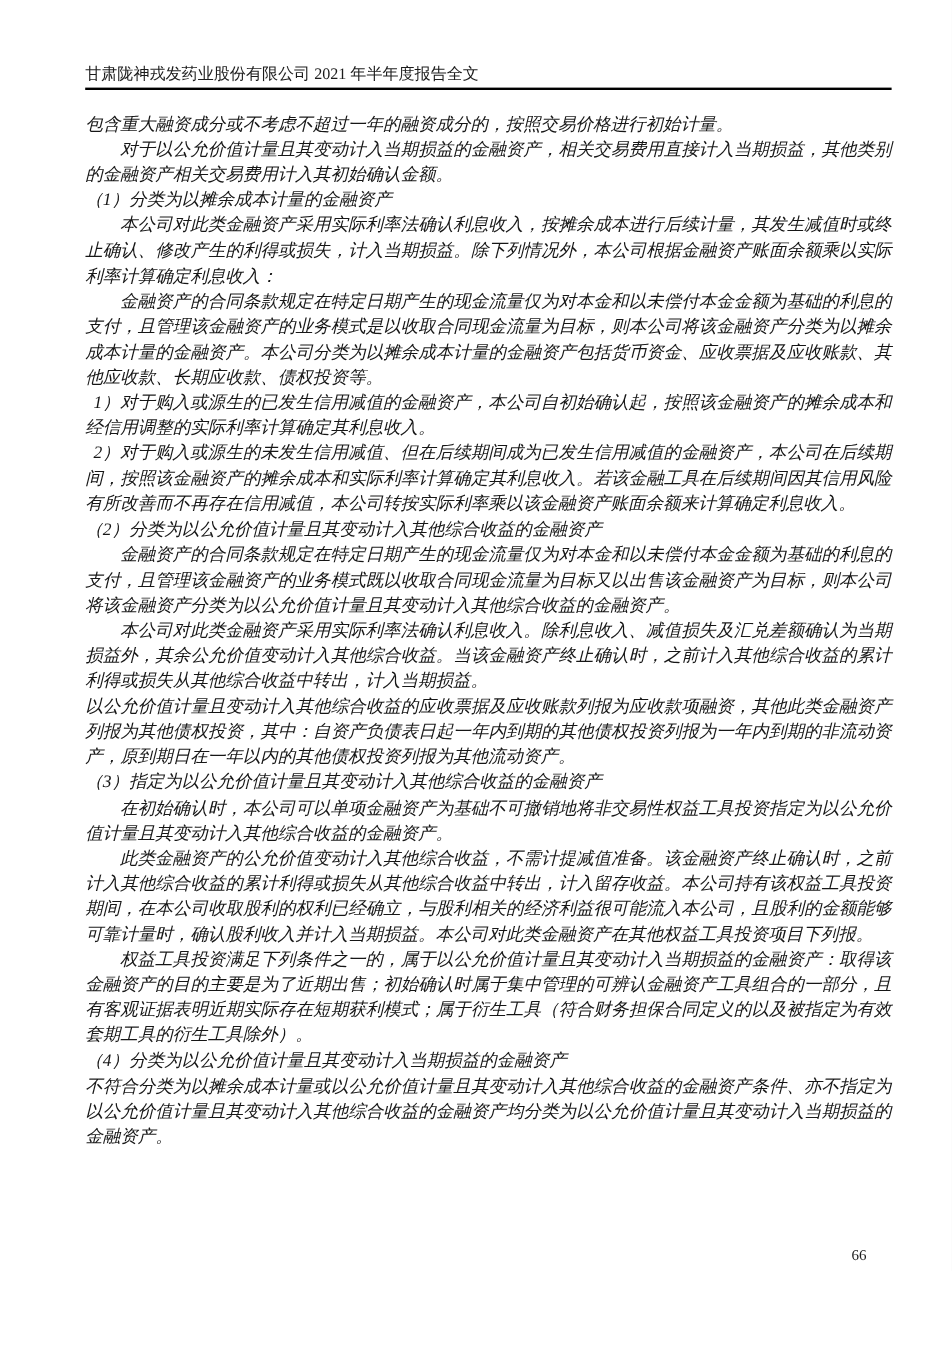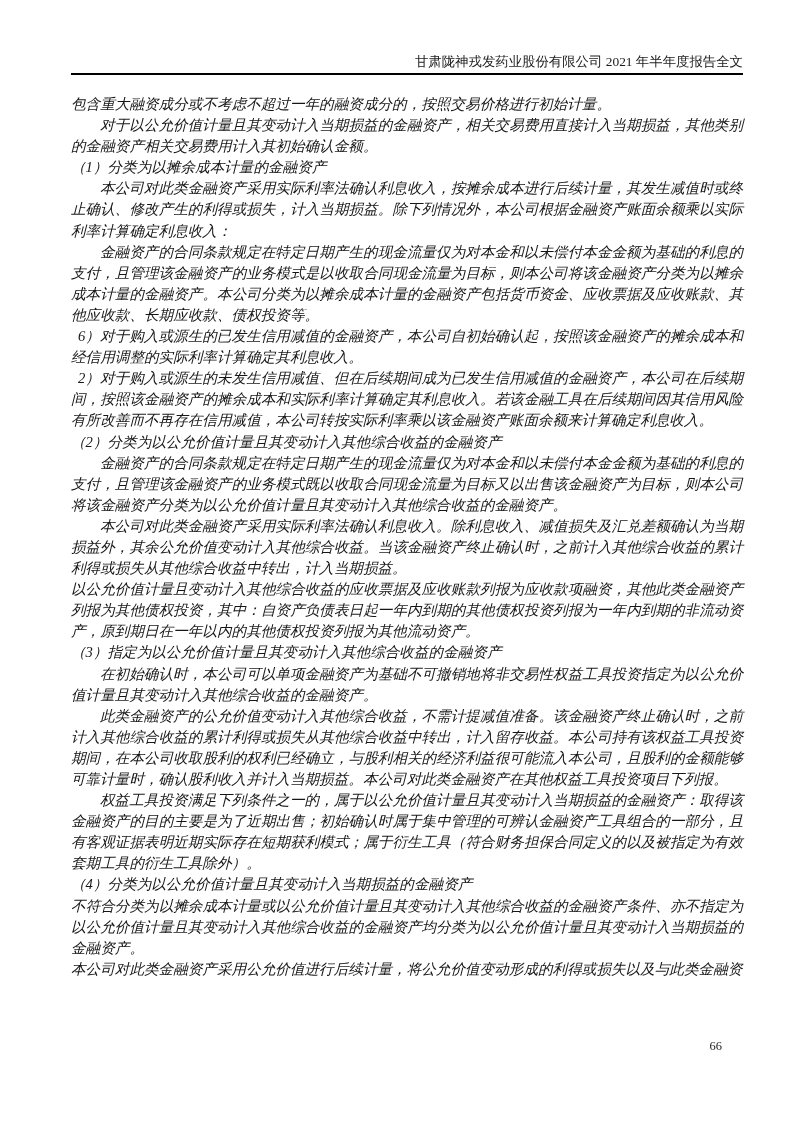--- a/index.html
+++ b/index.html
@@ -16,21 +16,20 @@
     height: 1122px;
     background: #ffffff;
     color: #1b1b1b;
     overflow: hidden;
   }
   .header {
     position: absolute;
     top: 53px;
     left: 71px;
     width: 672px;
-    text-align: right;
     font-size: 13.4px;
     line-height: 17px;
     color: #1b1b1b;
     white-space: nowrap;
   }
   .header-rule {
     position: absolute;
     top: 73px;
     left: 71px;
     width: 672px;
@@ -76,30 +75,29 @@
   </div>
 
   <div class="header-rule"></div>
 
   <div class="body-text">
     <p class="flush">包含重大融资成分或不考虑不超过一年的融资成分的，按照交易价格进行初始计量。</p>
     <p class="indent">对于以公允价值计量且其变动计入当期损益的金融资产，相关交易费用直接计入当期损益，其他类别的金融资产相关交易费用计入其初始确认金额。</p>
     <p class="heading">（1）分类为以摊余成本计量的金融资产</p>
     <p class="indent">本公司对此类金融资产采用实际利率法确认利息收入，按摊余成本进行后续计量，其发生减值时或终止确认、修改产生的利得或损失，计入当期损益。除下列情况外，本公司根据金融资产账面余额乘以实际利率计算确定利息收入：</p>
     <p class="indent">金融资产的合同条款规定在特定日期产生的现金流量仅为对本金和以未偿付本金金额为基础的利息的支付，且管理该金融资产的业务模式是以收取合同现金流量为目标，则本公司将该金融资产分类为以摊余成本计量的金融资产。本公司分类为以摊余成本计量的金融资产包括货币资金、应收票据及应收账款、其他应收款、长期应收款、债权投资等。</p>
-    <p class="item">6）对于购入或源生的已发生信用减值的金融资产，本公司自初始确认起，按照该金融资产的摊余成本和经信用调整的实际利率计算确定其利息收入。</p>
+    <p class="item">1）对于购入或源生的已发生信用减值的金融资产，本公司自初始确认起，按照该金融资产的摊余成本和经信用调整的实际利率计算确定其利息收入。</p>
     <p class="item">2）对于购入或源生的未发生信用减值、但在后续期间成为已发生信用减值的金融资产，本公司在后续期间，按照该金融资产的摊余成本和实际利率计算确定其利息收入。若该金融工具在后续期间因其信用风险有所改善而不再存在信用减值，本公司转按实际利率乘以该金融资产账面余额来计算确定利息收入。</p>
     <p class="heading">（2）分类为以公允价值计量且其变动计入其他综合收益的金融资产</p>
     <p class="indent">金融资产的合同条款规定在特定日期产生的现金流量仅为对本金和以未偿付本金金额为基础的利息的支付，且管理该金融资产的业务模式既以收取合同现金流量为目标又以出售该金融资产为目标，则本公司将该金融资产分类为以公允价值计量且其变动计入其他综合收益的金融资产。</p>
     <p class="indent">本公司对此类金融资产采用实际利率法确认利息收入。除利息收入、减值损失及汇兑差额确认为当期损益外，其余公允价值变动计入其他综合收益。当该金融资产终止确认时，之前计入其他综合收益的累计利得或损失从其他综合收益中转出，计入当期损益。</p>
     <p class="flush">以公允价值计量且变动计入其他综合收益的应收票据及应收账款列报为应收款项融资，其他此类金融资产列报为其他债权投资，其中：自资产负债表日起一年内到期的其他债权投资列报为一年内到期的非流动资产，原到期日在一年以内的其他债权投资列报为其他流动资产。</p>
     <p class="heading">（3）指定为以公允价值计量且其变动计入其他综合收益的金融资产</p>
     <p class="indent">在初始确认时，本公司可以单项金融资产为基础不可撤销地将非交易性权益工具投资指定为以公允价值计量且其变动计入其他综合收益的金融资产。</p>
     <p class="indent">此类金融资产的公允价值变动计入其他综合收益，不需计提减值准备。该金融资产终止确认时，之前计入其他综合收益的累计利得或损失从其他综合收益中转出，计入留存收益。本公司持有该权益工具投资期间，在本公司收取股利的权利已经确立，与股利相关的经济利益很可能流入本公司，且股利的金额能够可靠计量时，确认股利收入并计入当期损益。本公司对此类金融资产在其他权益工具投资项目下列报。</p>
     <p class="indent">权益工具投资满足下列条件之一的，属于以公允价值计量且其变动计入当期损益的金融资产：取得该金融资产的目的主要是为了近期出售；初始确认时属于集中管理的可辨认金融资产工具组合的一部分，且有客观证据表明近期实际存在短期获利模式；属于衍生工具（符合财务担保合同定义的以及被指定为有效套期工具的衍生工具除外）。</p>
     <p class="heading">（4）分类为以公允价值计量且其变动计入当期损益的金融资产</p>
     <p class="flush">不符合分类为以摊余成本计量或以公允价值计量且其变动计入其他综合收益的金融资产条件、亦不指定为以公允价值计量且其变动计入其他综合收益的金融资产均分类为以公允价值计量且其变动计入当期损益的金融资产。</p>
-    <p class="flush">本公司对此类金融资产采用公允价值进行后续计量，将公允价值变动形成的利得或损失以及与此类金融资</p>
   </div>
 
   <div class="page-number">66</div>
 
 </div>
 
 </body></html>

